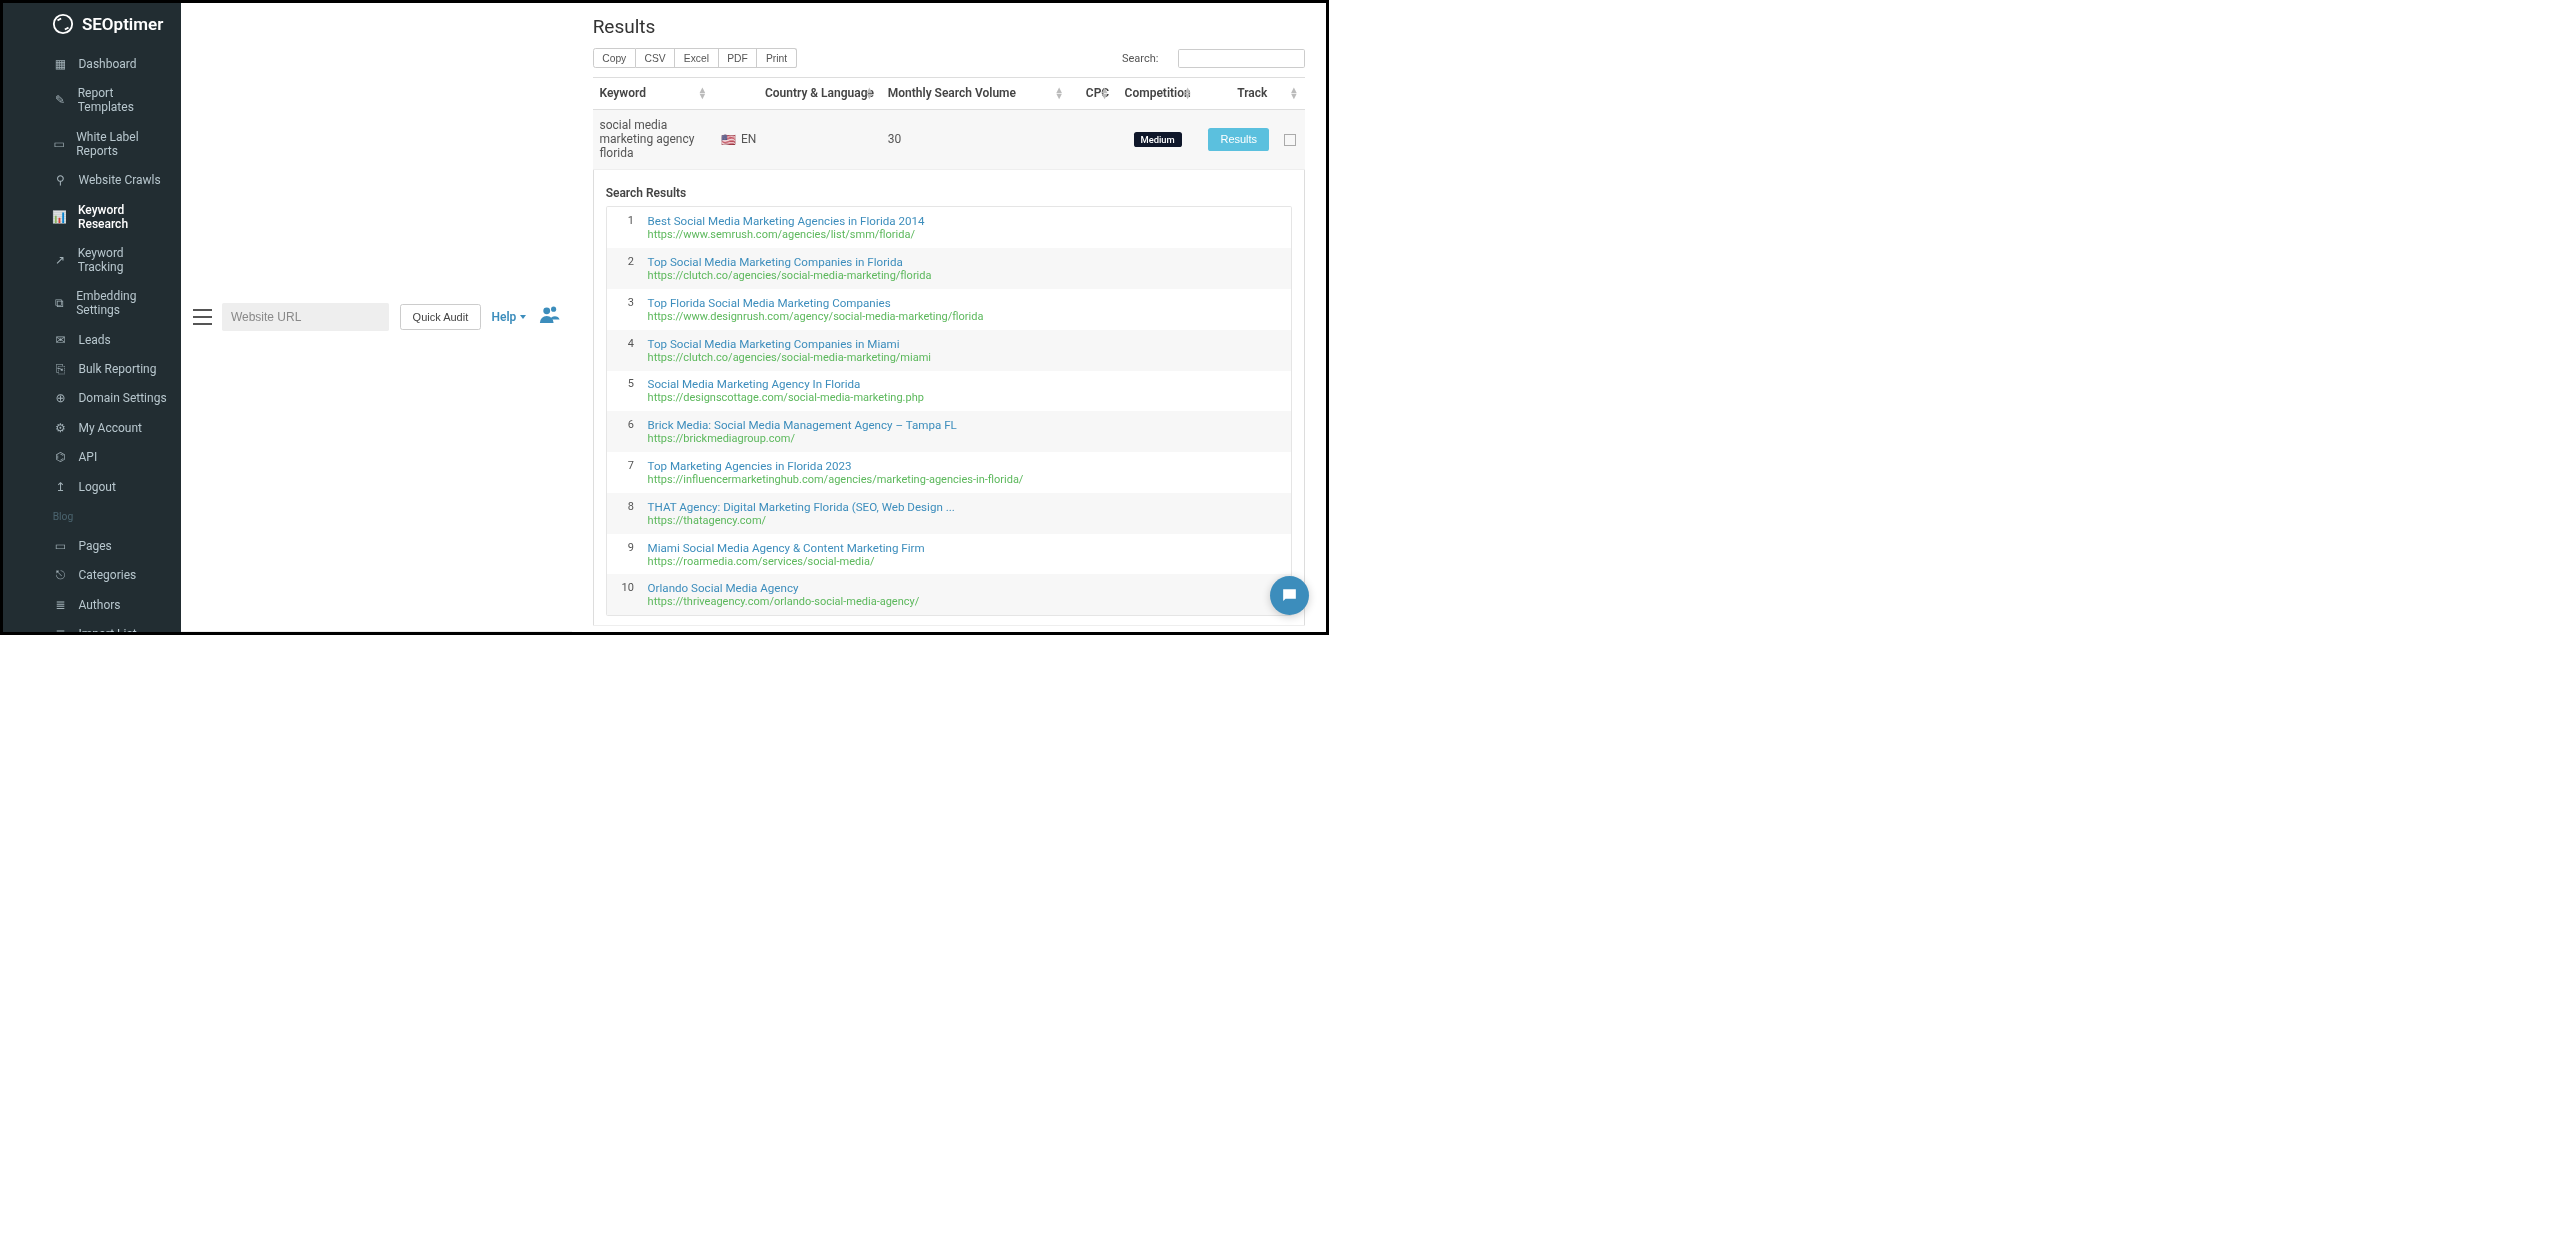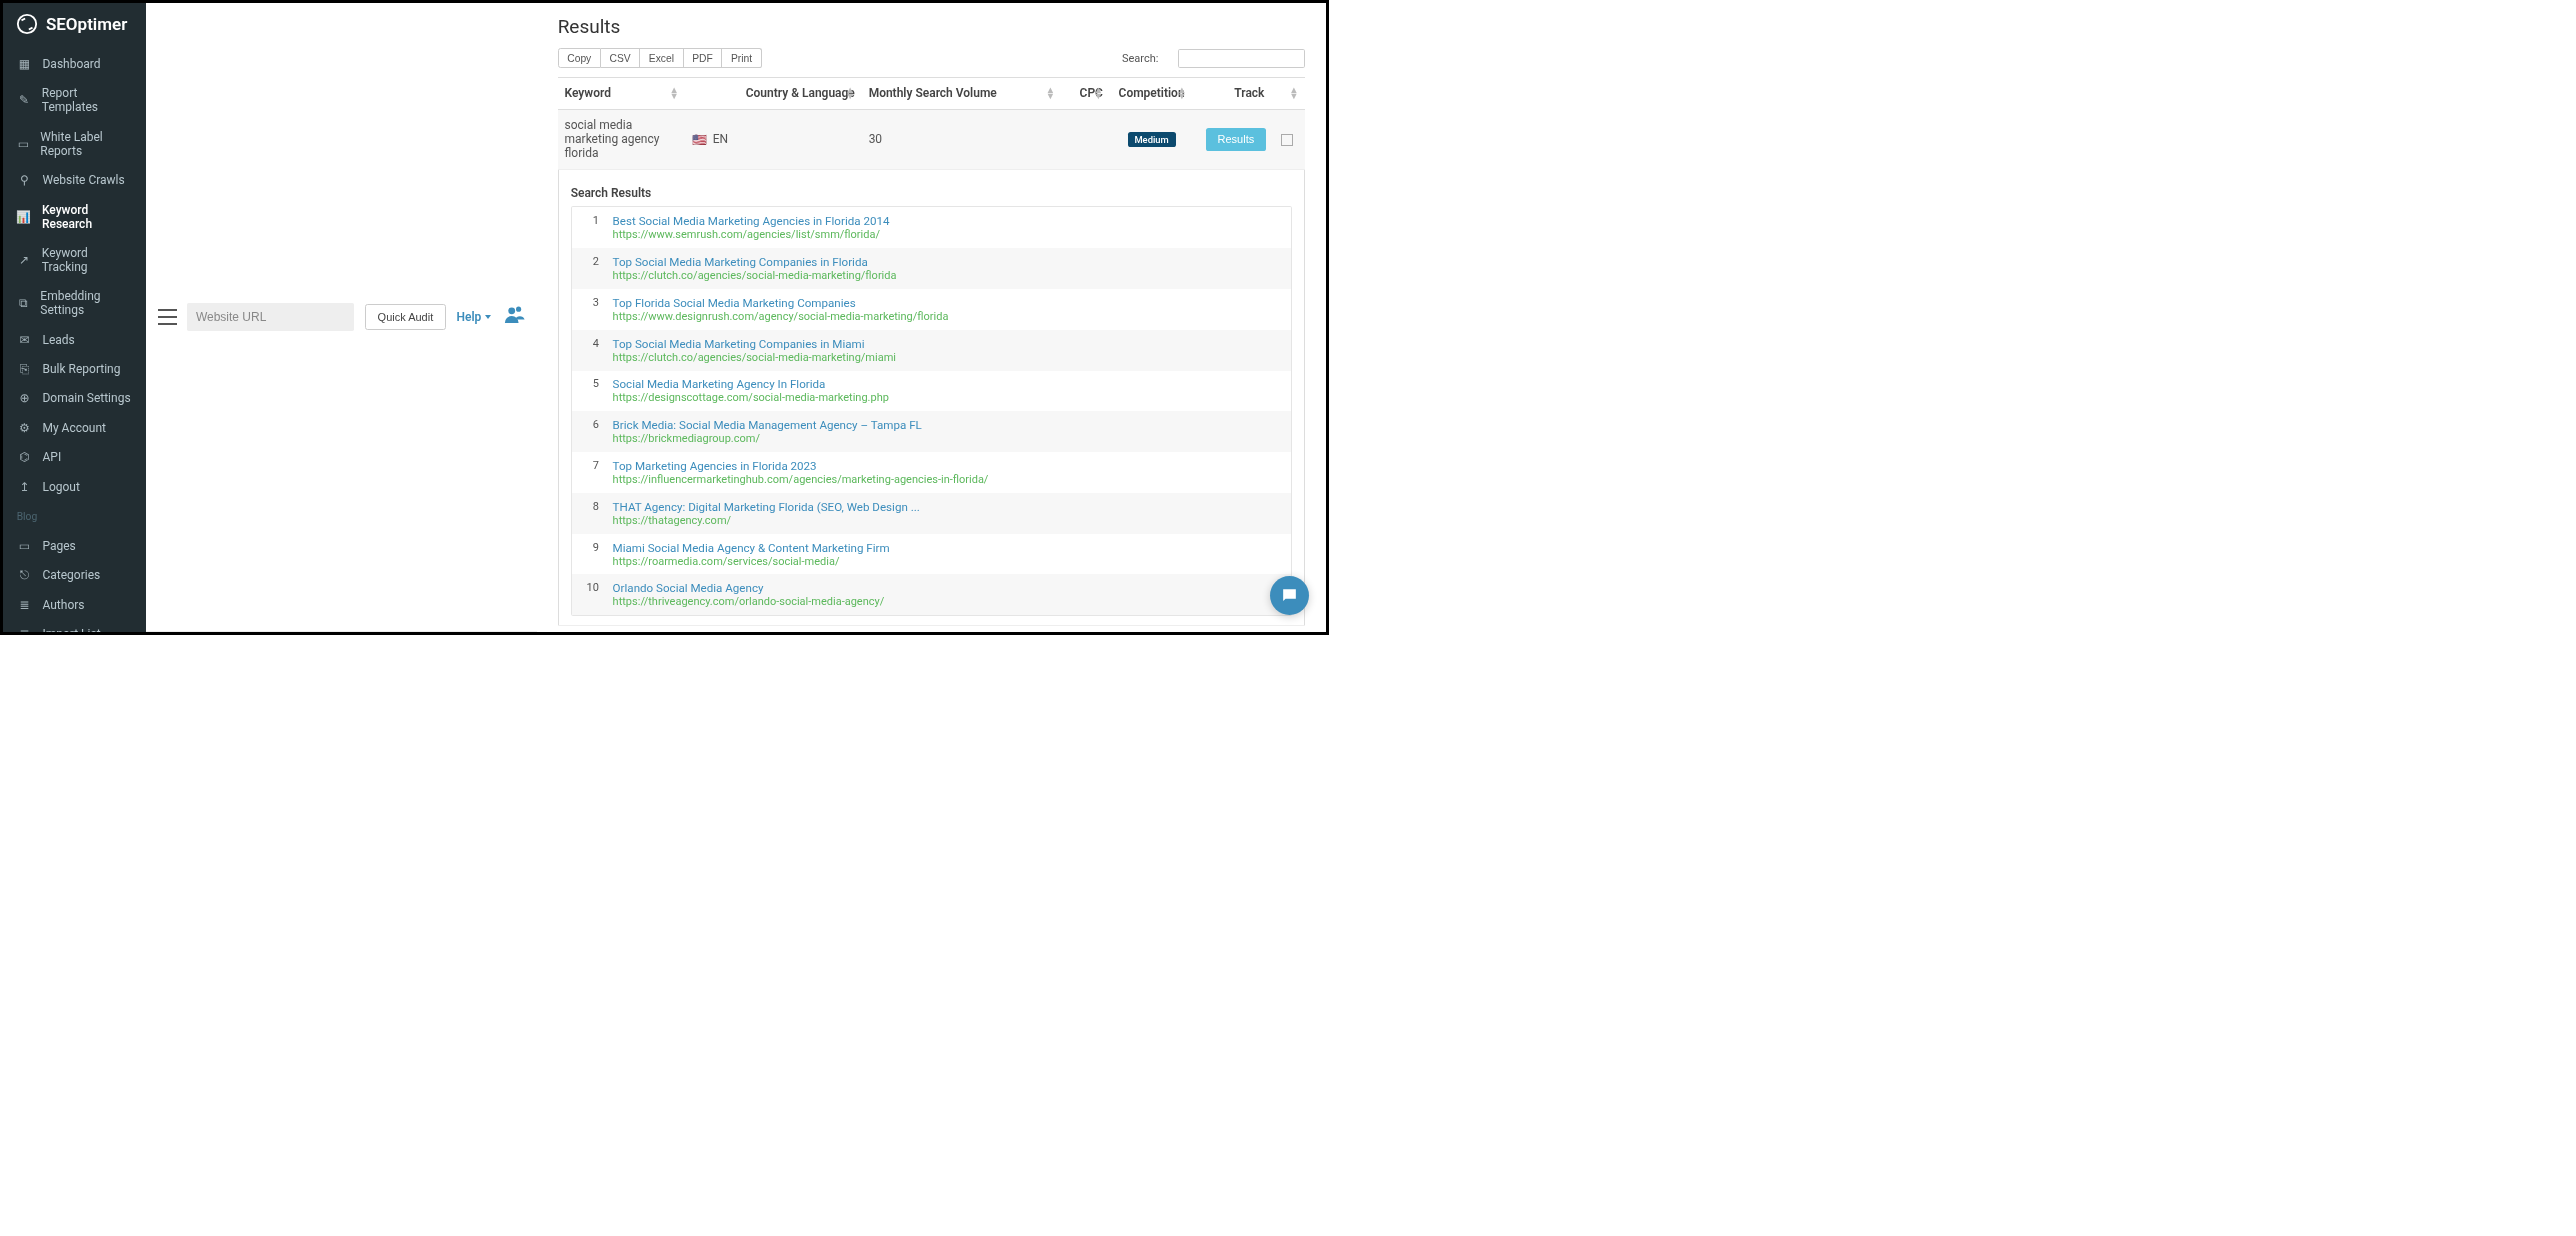--- a/index.html
+++ b/index.html
@@ -1,21 +1,21 @@
 <!DOCTYPE html>
 <html style="font-size:13.7px"><head>
 <meta charset="utf-8">
 <style>
   * { margin: 0; padding: 0; box-sizing: border-box; }
   body { font-family: -apple-system, BlinkMacSystemFont, "Segoe UI", Roboto, "Helvetica Neue", Arial, sans-serif; background: #fff; color: #333; font-size: 12px; }
   .frame { border: 3.4px solid #000; width: 1329px; height: 635px; overflow: hidden; position: relative; }
   .app { display: flex; width: 100%; height: 100%; }
   
   
-  .sidebar { width: 143px; background: #222d32; color: #b8c7ce; height: 100%; overflow-y: auto; flex-shrink: 0; }
+  .sidebar { width: 178px; background: #222d32; color: #b8c7ce; height: 100%; overflow-y: auto; flex-shrink: 0; padding-left: 36px; }
   .logo { display: flex; align-items: center; padding: 8.6px 12px; color: #fff; font-size: 17px; font-weight: 600; gap: 6.9px; }
   .logo-icon { width: 24px; height: 24px; display: inline-flex; align-items: center; justify-content: center; }
   .sidebar-nav { list-style: none; padding-top: 5.2px; }
   .sidebar-item { display: flex; align-items: center; gap: 10.3px; padding: 7.7px 13.7px; color: #b8c7ce; font-size: 12px; cursor: pointer; }
   .sidebar-item.active { color: #fff; font-weight: 500; }
   .sidebar-item .icon { width: 15.5px; text-align: center; font-size: 12px; opacity: 0.85; }
   .sidebar-section { padding: 8.6px 13.7px 3.4px; font-size: 10.3px; color: #4b646f; }
 
   
   .main { flex: 1; display: flex; flex-direction: row; height: 100%; overflow: hidden; background: #fff; }
@@ -42,21 +42,21 @@
   .search-box input { border: 0.9px solid #ccc; padding: 2.6px 5.2px; width: 127px; font-size: 11px; border-radius: 1.7px; }
 
   
   table.data { width: 100%; border-collapse: collapse; }
   table.data th { text-align: left; padding: 8.6px 6.9px; border-top: 0.9px solid #ddd; border-bottom: 0.9px solid #ddd; font-weight: 600; font-size: 12px; color: #444; position: relative; background: #fff; }
   table.data th .sort { position: absolute; right: 6.9px; top: 50%; transform: translateY(-50%); color: #bbb; font-size: 9.4px; line-height: 6px; }
   table.data td { padding: 8.6px 6.9px; font-size: 12px; color: #555; vertical-align: middle; border-bottom: 0.9px solid #eee; }
   .row-keyword td { background: #f7f7f7; }
   .flag { display: inline-block; vertical-align: middle; margin-right: 5.2px; }
   .badge { display: inline-block; padding: 1.7px 6.9px; border-radius: 2.6px; font-size: 9.4px; color: #fff; font-weight: 500; }
-  .badge.medium { background: #0c4a6e; }
+  .badge.medium { background: #0f172a; }
   .btn-results { background: #5bc0de; color: #fff; border: none; padding: 5.2px 12px; border-radius: 2.6px; font-size: 11px; cursor: pointer; }
   .track-check { width: 12px; height: 12px; border: 0.9px solid #aaa; display: inline-block; vertical-align: middle; margin-left: 12px; }
 
   
   .expanded td { padding: 0 !important; }
   .expanded-inner { padding: 8.6px 12px; background: #fff; border-left: 0.9px solid #ddd; border-right: 0.9px solid #ddd; }
   .expanded-title { font-size: 12px; font-weight: 600; color: #444; padding: 6.9px 0; }
   .result-list { border: 0.9px solid #e5e5e5; border-radius: 1.7px; }
   .result-row { display: flex; padding: 6.9px 10.3px; gap: 13.7px; }
   .result-row:nth-child(even) { background: #f7f7f7; }

